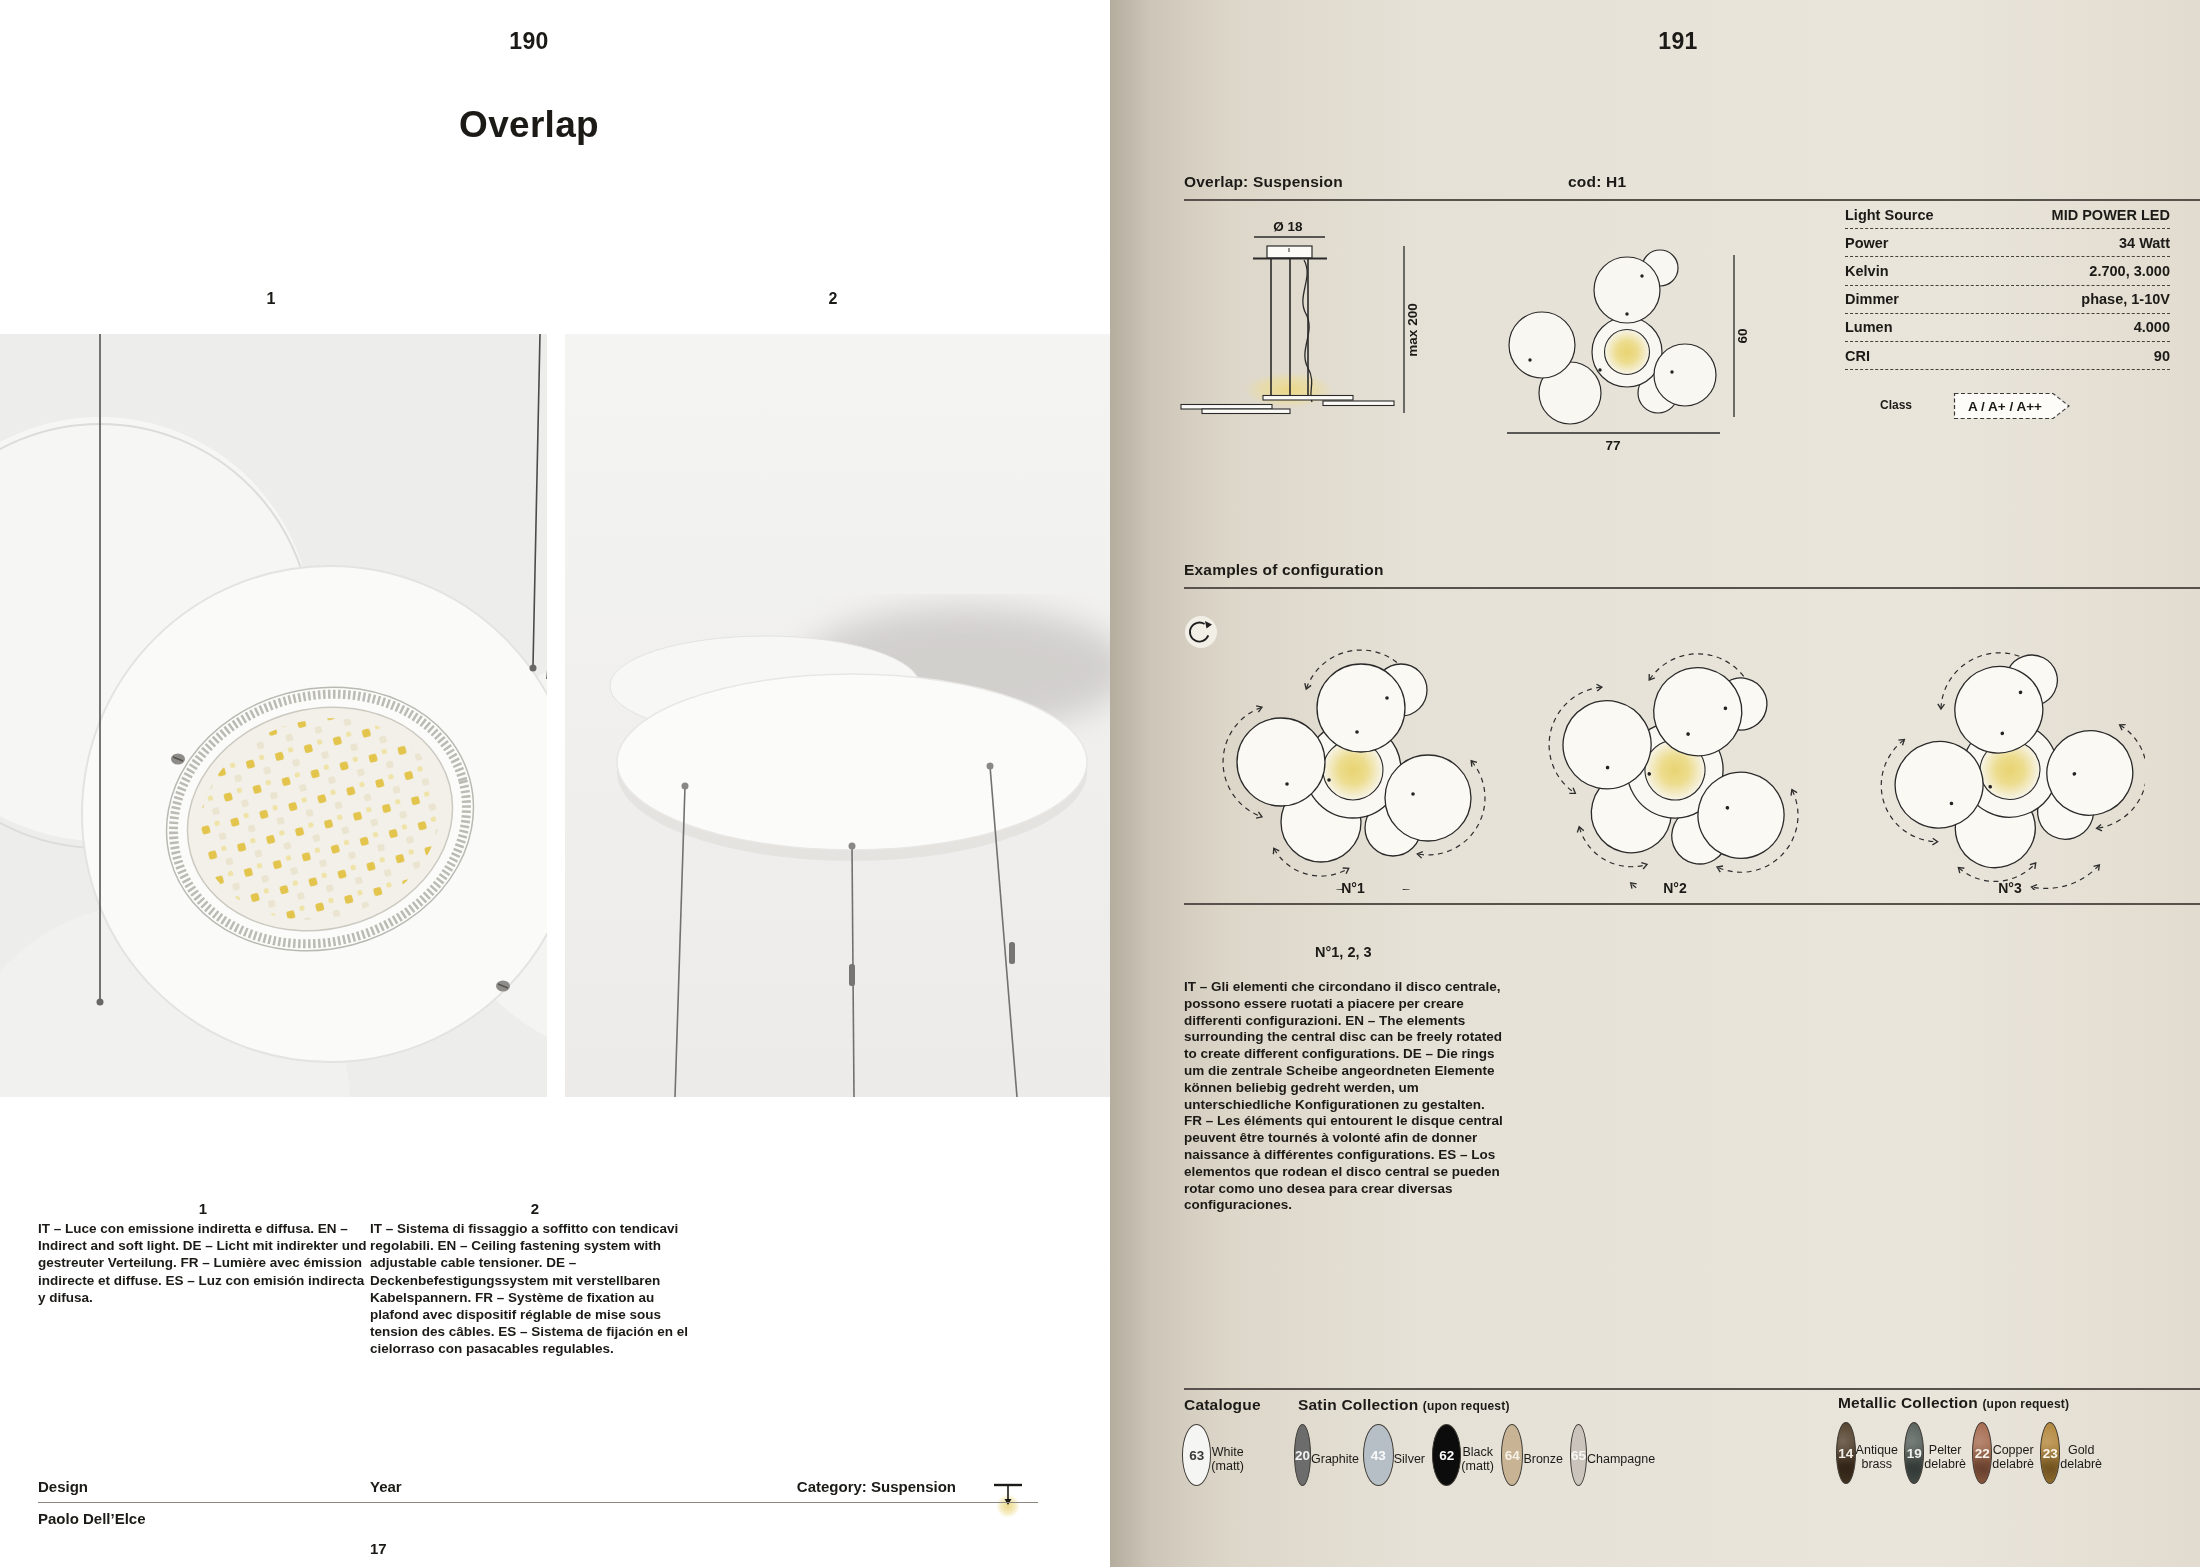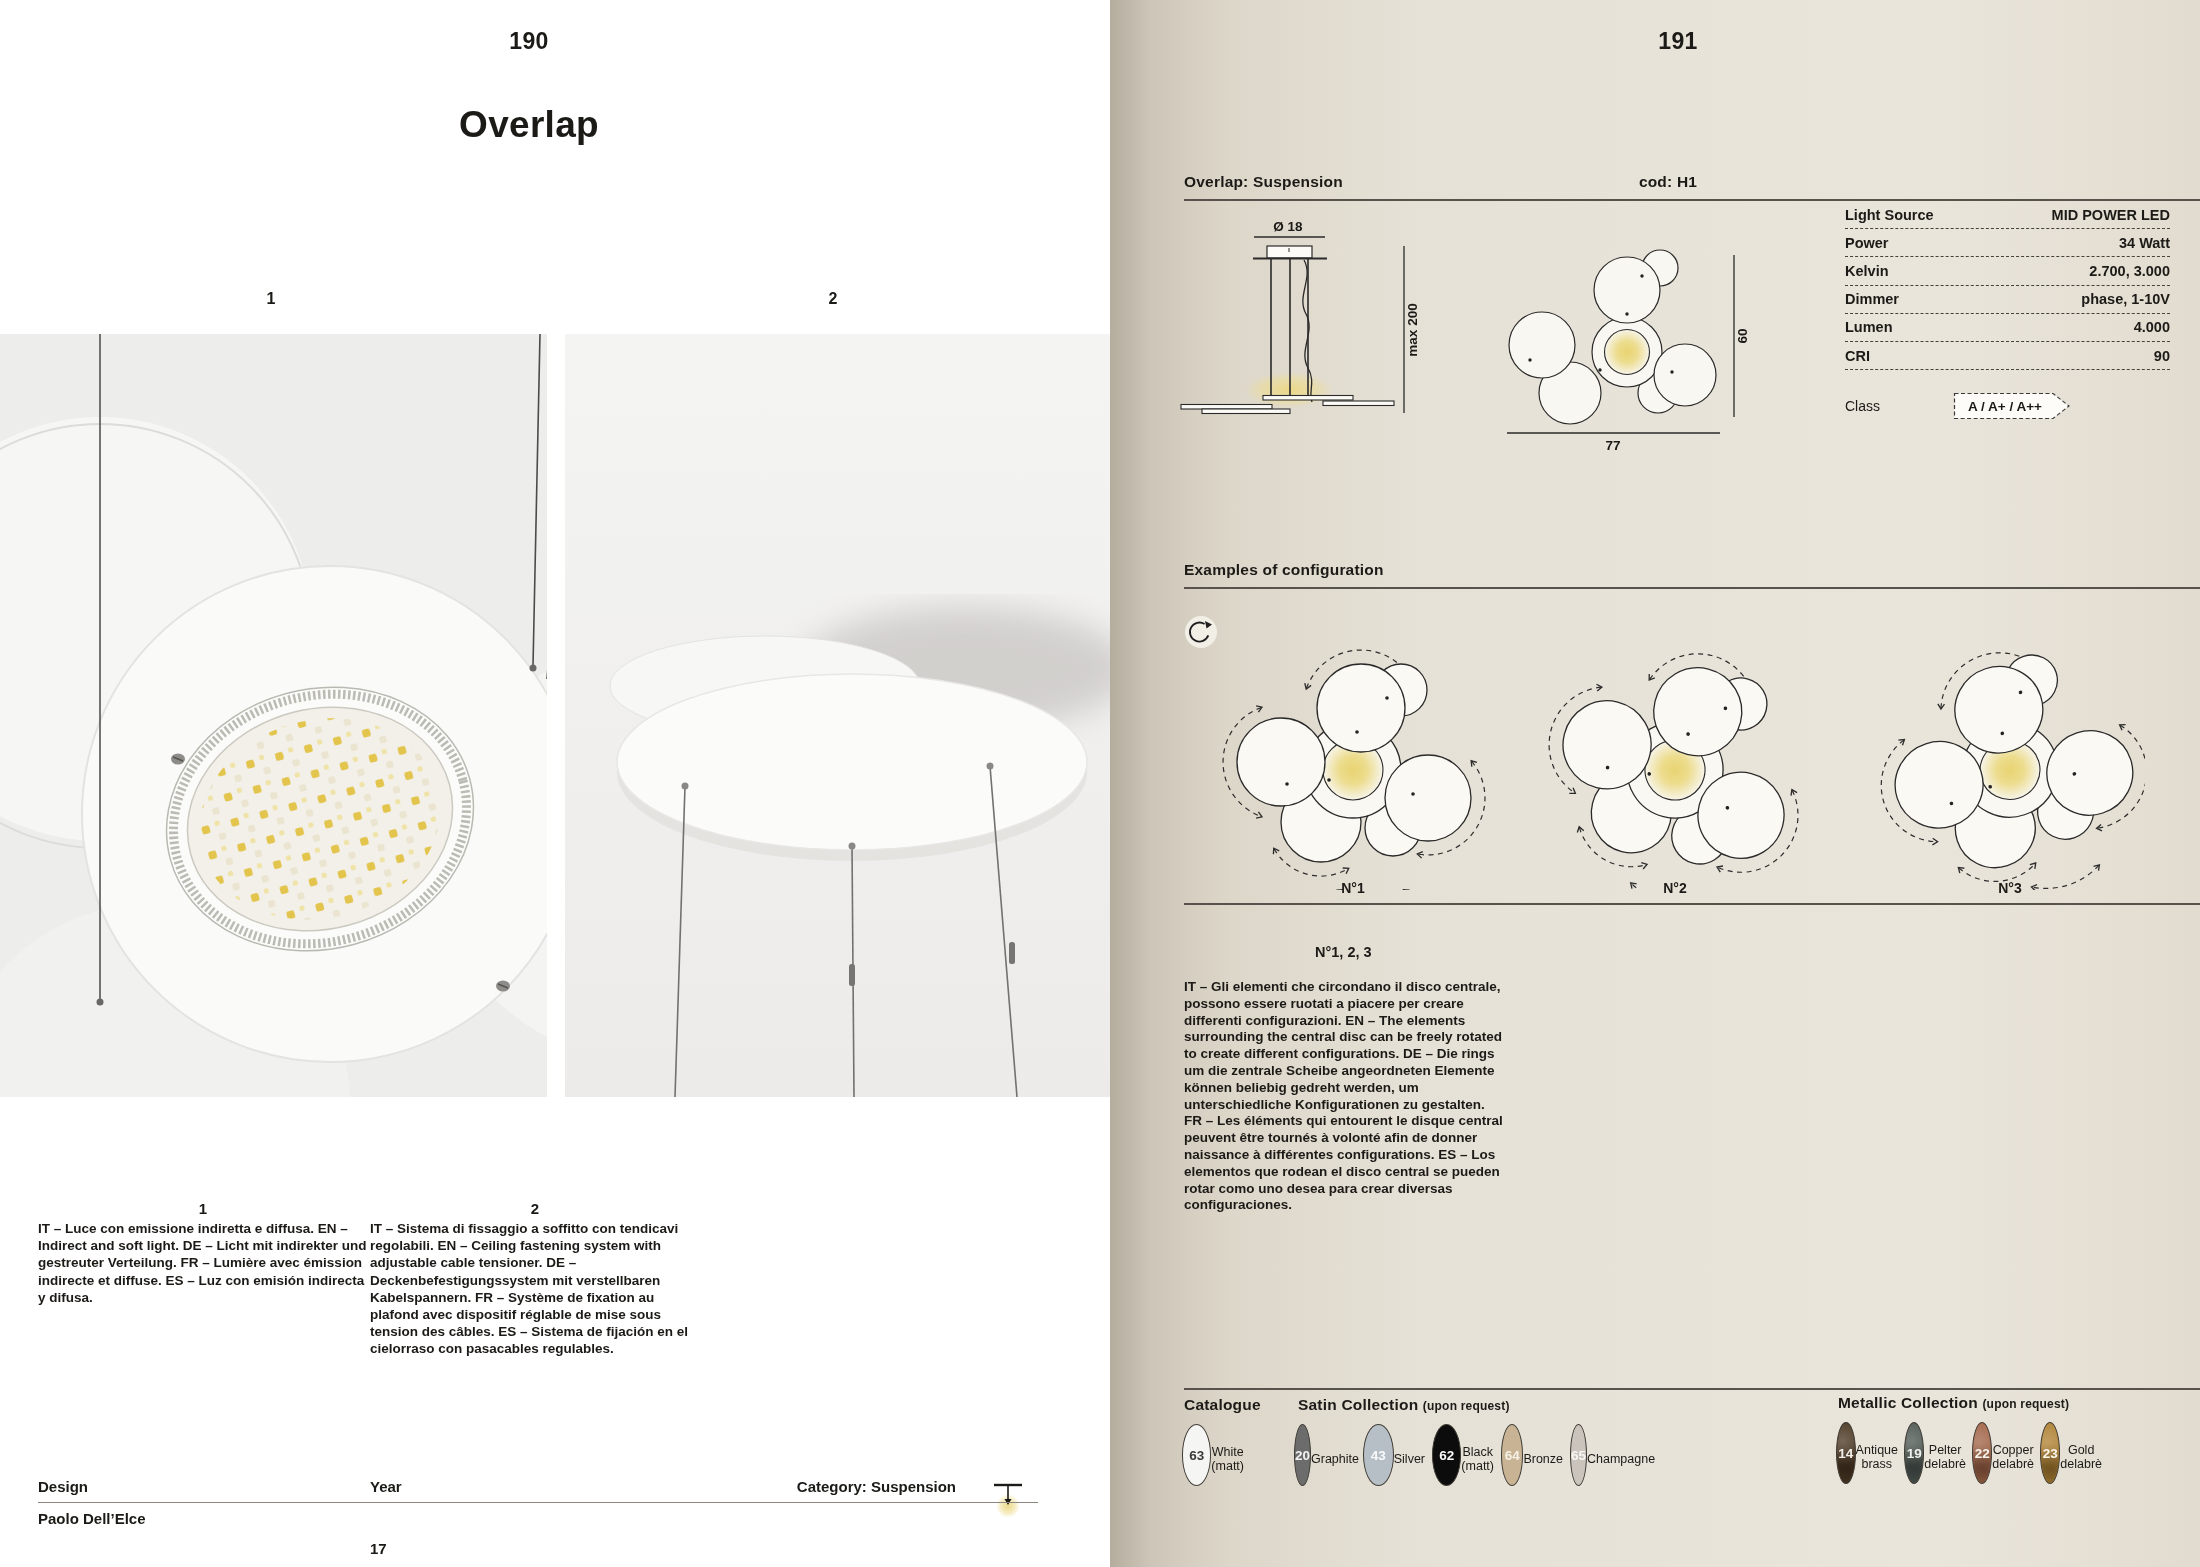--- a/index.html
+++ b/index.html
@@ -176,21 +176,21 @@
     </div>
     <div id="foot-line" class="abs"></div>
     <div class="abs foot-value" style="left:38px;top:1510px">Paolo Dell’Elce</div>
     <div class="abs foot-value" style="left:370px;top:1540px">17</div>
   </div>
 
   <div id="page-right" class="abs">
     <div class="abs pagenum" style="left:468px;top:28px">191</div>
 
     <div class="abs rp-heading" style="left:74px;top:173px">Overlap: Suspension</div>
-    <div class="abs rp-heading" style="left:458px;top:173px;width:200px;text-align:center">cod: H1</div>
+    <div class="abs rp-heading" style="left:458px;top:173px;width:200px;text-align:left">cod: H1</div>
     <div class="abs rule" style="left:74px;top:199px;width:1070px"></div>
 
     <div class="abs" style="left:70px;top:210px">
       <svg width="260" height="215" viewBox="0 0 260 215">
         <text x="108" y="21" font-size="13.5" font-weight="bold" text-anchor="middle" fill="#1c1a17">Ø 18</text>
         <line x1="74" y1="27" x2="145" y2="27" stroke="#2a2a2a" stroke-width="1.4"></line>
         <rect x="87" y="36" width="45" height="12" fill="#fcfbf8" stroke="#2a2a2a" stroke-width="1.2"></rect>
         <line x1="109" y1="38" x2="109" y2="42" stroke="#2a2a2a" stroke-width="1"></line>
         <line x1="73" y1="48.5" x2="147" y2="48.5" stroke="#2a2a2a" stroke-width="2.2"></line>
         <ellipse cx="109" cy="180" rx="44" ry="18" fill="url(#glowS)"></ellipse>
@@ -252,21 +252,21 @@
         </div>
         <div class="spec-row">
           <span>Lumen</span>
           <span>4.000</span>
         </div>
         <div class="spec-row">
           <span>CRI</span>
           <span>90</span>
         </div>
       </div>
-    <div class="abs" style="left:735px;top:398px;font-size:14px;font-weight:normal">Class</div>
+    <div class="abs" style="left:770px;top:398px;font-size:12px;font-weight:bold">Class</div>
     <div class="abs" style="left:843px;top:392px">
       <svg width="120" height="28" viewBox="0 0 120 28">
         <path d="M1.5,1.5 H100 L116,14 L100,26.5 H1.5 Z" fill="#fdfcf9" stroke="#3a3a3a" stroke-width="1.2" stroke-dasharray="4 2.5"></path>
         <text x="52" y="19" font-size="13.5" font-weight="bold" text-anchor="middle" fill="#1c1a17">A / A+ / A++</text>
       </svg>
     </div>
 
     <div class="abs rp-heading" style="left:74px;top:561px">Examples of configuration</div>
     <div class="abs rule" style="left:74px;top:587px;width:1070px"></div>
     <div class="abs" style="left:73px;top:614px">

